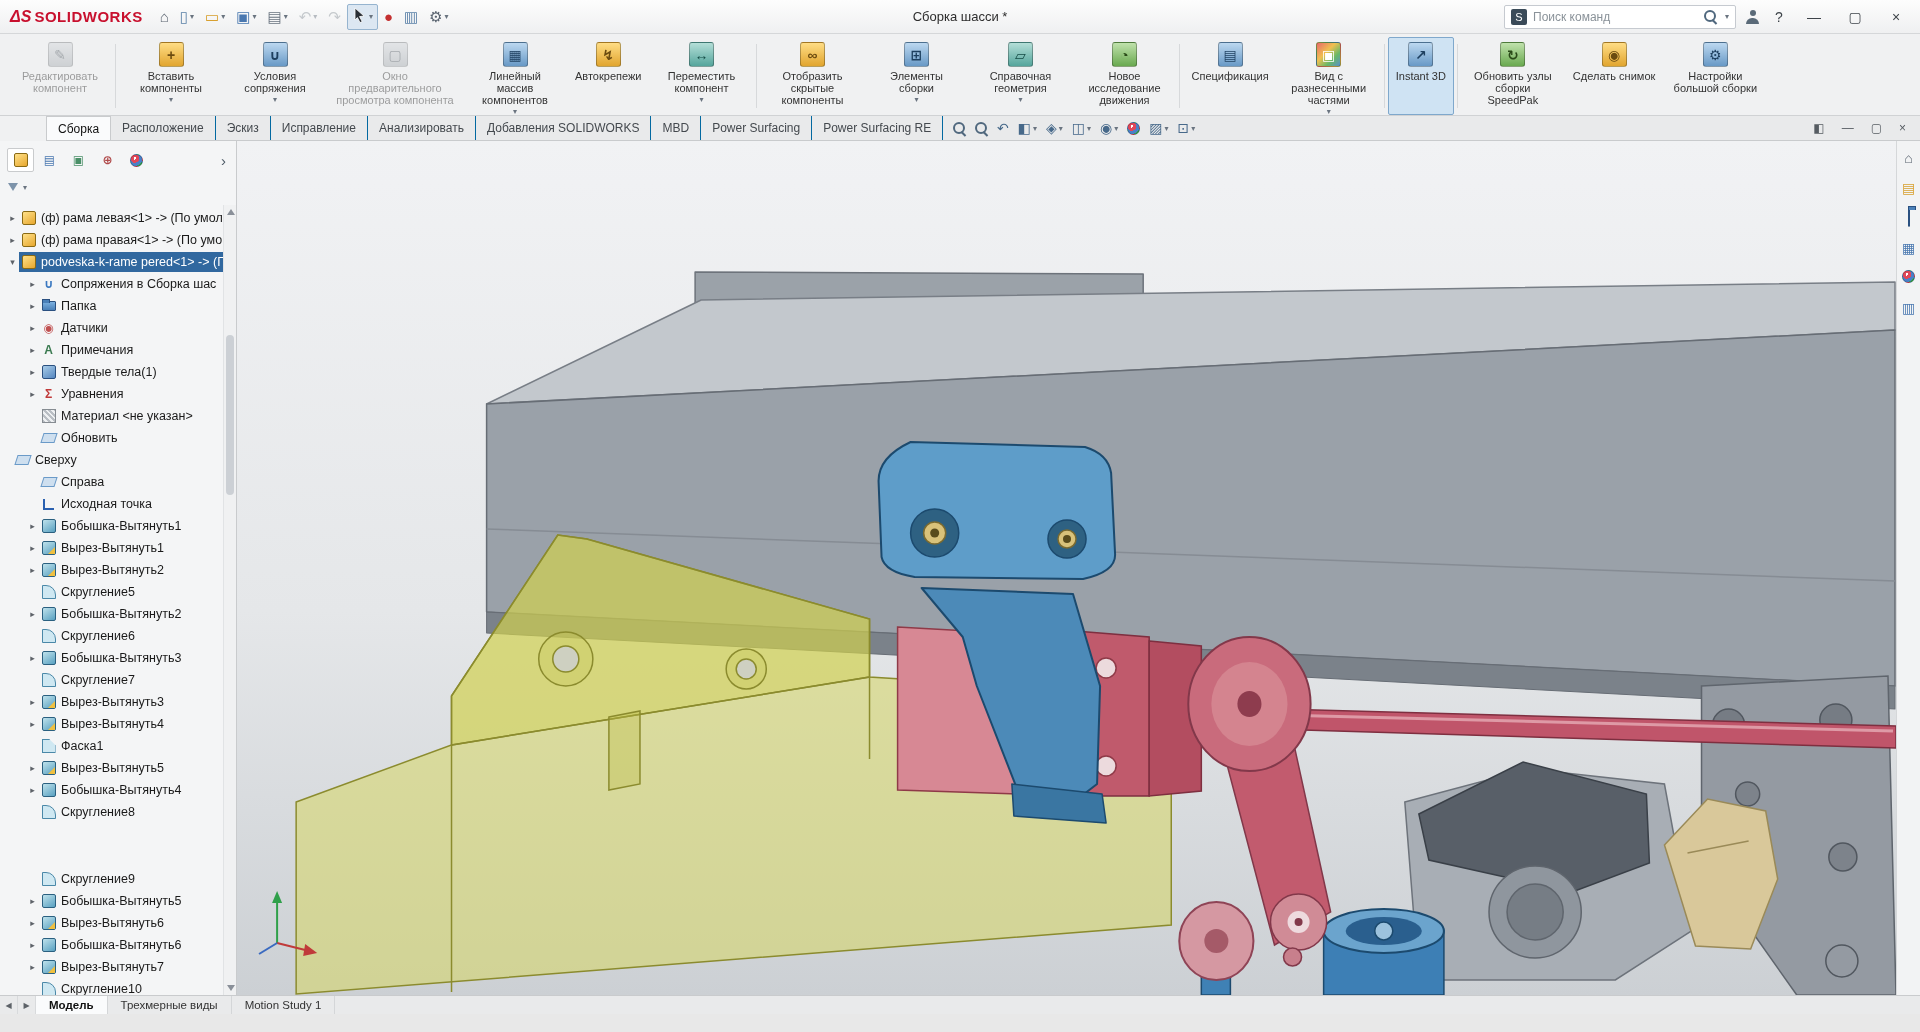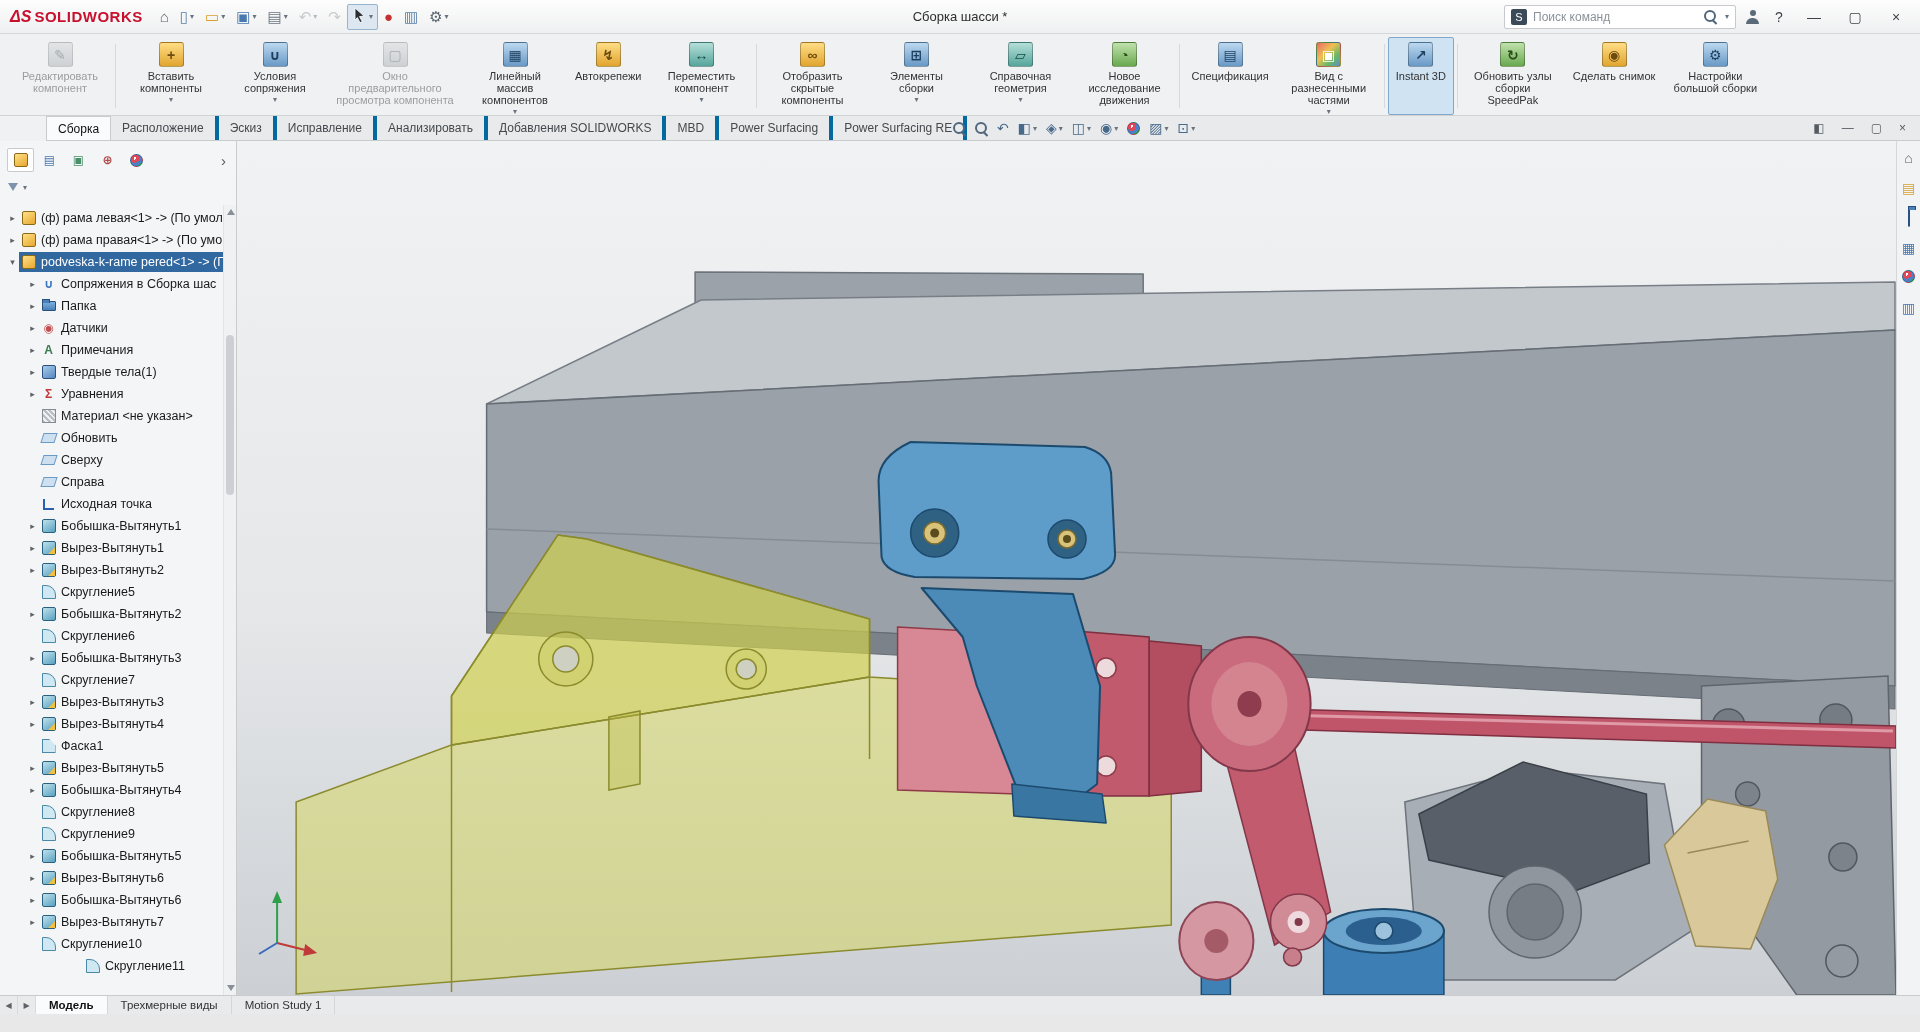--- a/index.html
+++ b/index.html
@@ -43,21 +43,21 @@
   .rsep { width:1px; background:#d7d9db; margin:7px 3px; }
   .p-gray  { background:linear-gradient(#d2d6da,#a6abb0); color:#49525a; }
   .p-amber { background:linear-gradient(#ffdd85,#e1a52f); color:#6b4b10; }
   .p-blue  { background:linear-gradient(#bcd8f0,#6899c6); color:#1d3f5f; }
   .p-teal  { background:linear-gradient(#b4dfd8,#55a59c); color:#134a44; }
   .p-green { background:linear-gradient(#c0e2ac,#69a94f); color:#2a4a18; }
   .p-multi { background:linear-gradient(135deg,#e86a6a,#f0c050 40%,#68b868 70%,#5a90c8); color:#fff; }
 
   
   .tabrow { height:25px; background:#e9eaeb; border-bottom:1px solid #c9cbcd; display:flex; align-items:stretch; position:relative;margin-left:46px; }
-  .dtab { padding:0 11px; font-size:12px; color:#44494e; border-right:4px solid #0369a1; display:flex; align-items:center; }
+  .dtab { padding:0 11px; font-size:12px; color:#44494e; border-right:1px solid #0369a1; display:flex; align-items:center; }
   .dtab.active { background:#fafbfc; border:1px solid #c9cbcd; border-bottom:none; color:#111; }
   .hud { position:absolute; left:905px; top:0; height:24px; display:flex; align-items:center; gap:5px; }
   .hud-btn { display:flex; align-items:center; padding:1px 2px; }
   .hud-btn .glyph { font-size:14px; color:#47698a; }
   .tabrow-right { position:absolute; right:12px; top:0; height:24px; display:flex; align-items:center; gap:13px; }
   .tabrow-right .glyph { font-size:12px; color:#565c62; }
 
   
   .content { display:flex; height:854px; }
 
@@ -458,21 +458,21 @@
           </div>
           <div class="titem" style="padding-left: 26px;">
             <span class="arrow"></span>
             <span class="main">
               <span class="ticon">
                 <span class="pln"></span>
               </span>
               <span>Обновить</span>
             </span>
           </div>
-          <div class="titem" style="padding-left: 26px;">
+          <div class="titem" style="">
             <span class="arrow"></span>
             <span class="main">
               <span class="ticon">
                 <span class="pln"></span>
               </span>
               <span>Сверху</span>
             </span>
           </div>
           <div class="titem" style="padding-left: 26px;">
             <span class="arrow"></span>
@@ -611,21 +611,21 @@
           </div>
           <div class="titem" style="padding-left: 26px;">
             <span class="arrow"></span>
             <span class="main">
               <span class="ticon">
                 <span class="ti fil"></span>
               </span>
               <span>Скругление8</span>
             </span>
           </div>
-          <div class="titem" style="padding-left: 26px;">
+          <div class="titem" style="padding-left: 26px; margin-top: 45px;">
             <span class="arrow"></span>
             <span class="main">
               <span class="ticon">
                 <span class="ti fil"></span>
               </span>
               <span>Скругление9</span>
             </span>
           </div>
           <div class="titem" style="padding-left: 26px;">
             <span class="arrow">▸</span>

